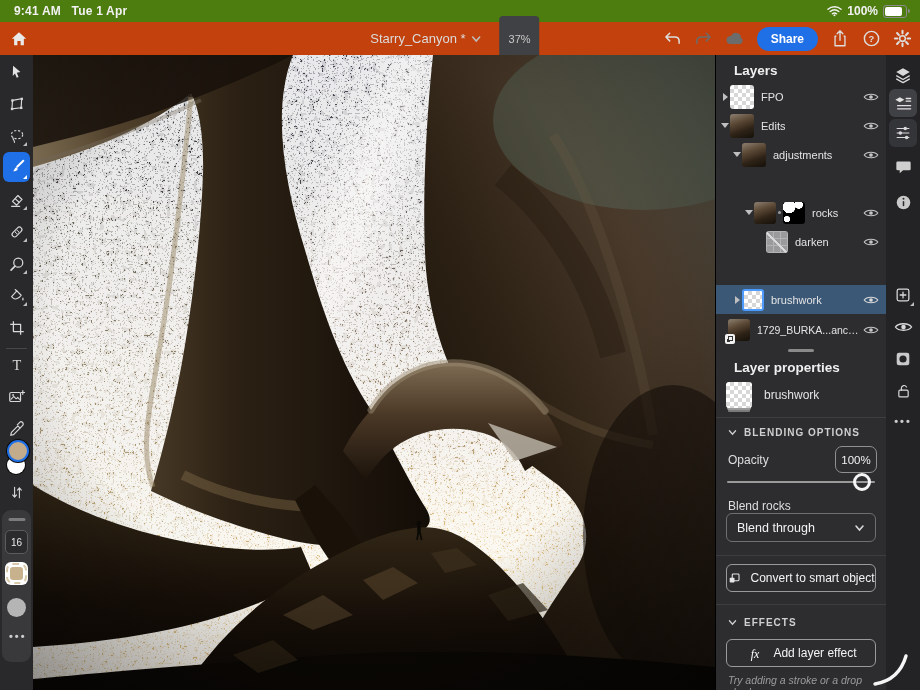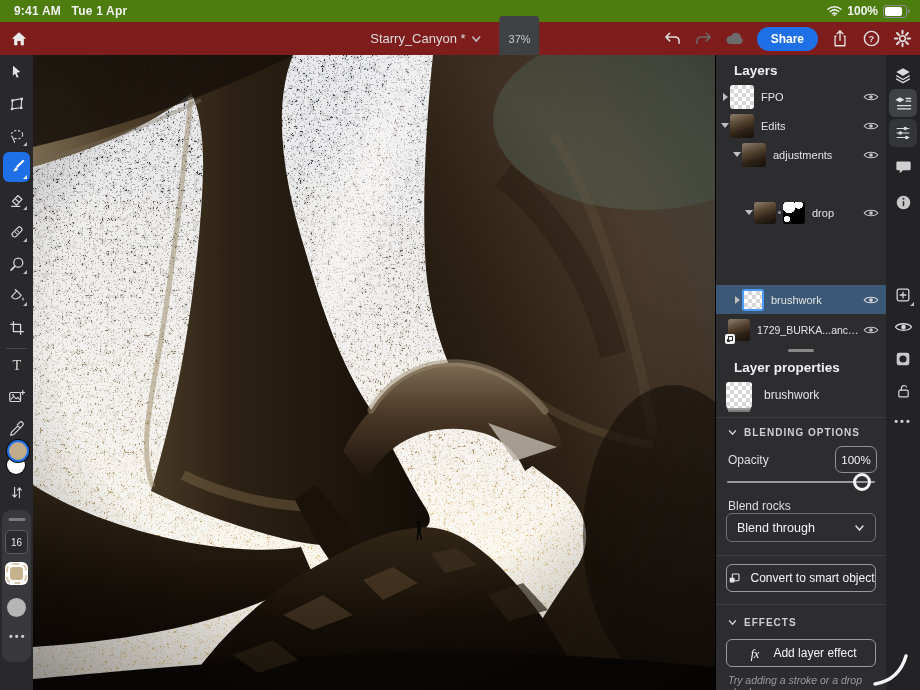--- a/index.html
+++ b/index.html
@@ -7,21 +7,21 @@
           font-family:"Liberation Sans",sans-serif;color:#e4e4e4;-webkit-font-smoothing:antialiased;}
   .abs{position:absolute;}
   
   .statusbar{left:0;top:0;width:920px;height:22px;background:#4d7c0f;display:flex;align-items:center;}
   .st-left{margin-left:14px;font-size:12px;font-weight:bold;color:#f2f2f2;letter-spacing:.2px;}
   .st-right{margin-left:auto;margin-right:10px;display:flex;align-items:center;gap:5px;font-size:12px;font-weight:bold;color:#f2f2f2;}
   .batt{width:22px;height:11px;border:1px solid #8b8b8b;border-radius:3px;position:relative;}
   .batt::after{content:"";position:absolute;left:1px;top:1px;bottom:1px;width:17px;background:#fff;border-radius:2px;}
   .batt-cap{width:2px;height:4px;background:#8b8b8b;border-radius:0 2px 2px 0;margin-left:-4px;}
   
-  .topbar{left:0;top:22px;width:920px;height:33px;background:#7f1d1d;}
+  .topbar{left:0;top:22px;width:920px;height:33px;background:#c2410c;}
   .tb-home{position:absolute;left:8px;top:6px;width:22px;height:22px;display:flex;align-items:center;justify-content:center;}
   .tb-center{position:absolute;left:50%;top:0;height:33px;transform:translateX(-53%);display:flex;align-items:center;gap:6px;}
   .doc-title{font-size:13px;color:#dcdcdc;}
   .zoom-badge{margin-left:12px;background:#404144;color:#c9c9c9;font-size:11px;border-radius:4px;padding:17px 9px;}
   .tb-right{position:absolute;right:6px;top:0;height:33px;display:flex;align-items:center;gap:7px;}
   .tb-btn{width:24px;height:24px;display:flex;align-items:center;justify-content:center;border-radius:5px;}
   .share-pill{background:#1f6fe6;color:#fff;font-size:12px;font-weight:bold;border-radius:13px;padding:5px 14px;margin:0 3px;}
   
   .toolrail{left:0;top:55px;width:33px;height:635px;background:#29292c;}
   .tool{position:absolute;left:3px;width:27px;height:27px;display:flex;align-items:center;justify-content:center;border-radius:6px;}
@@ -425,21 +425,31 @@
           </svg>
       </span>
     </div>
     <div class="layer-row" style="top:143px">
       <span class="chev" style="margin-left:28px">
           <span class="tri-d"></span>
         </span>
       <span class="th photo"></span>
       <span class="linkdot"></span>
       <span class="th mask"></span>
-      <span class="lname">drop</span>
+      <span class="lname">rocks</span>
+      <span class="eye">
+        <svg width="16" height="12" viewBox="0 0 20 14">
+            <path d="M1.5,7 C4.5,2.4 15.5,2.4 18.5,7 C15.5,11.6 4.5,11.6 1.5,7 Z" stroke="#c6c6c6" stroke-width="1.4" fill="none"></path>
+            <circle cx="10" cy="7" r="2.3" fill="#c6c6c6"></circle>
+          </svg>
+      </span>
+    </div>
+    <div class="layer-row" style="top:172px">
+      <span class="th curves" style="margin-left:50px"></span>
+      <span class="lname">darken</span>
       <span class="eye">
         <svg width="16" height="12" viewBox="0 0 20 14">
             <path d="M1.5,7 C4.5,2.4 15.5,2.4 18.5,7 C15.5,11.6 4.5,11.6 1.5,7 Z" stroke="#c6c6c6" stroke-width="1.4" fill="none"></path>
             <circle cx="10" cy="7" r="2.3" fill="#c6c6c6"></circle>
           </svg>
       </span>
     </div>
     <div class="layer-row sel" style="top:230px">
       <span class="chev" style="margin-left:16px">
           <span class="tri-r"></span>

